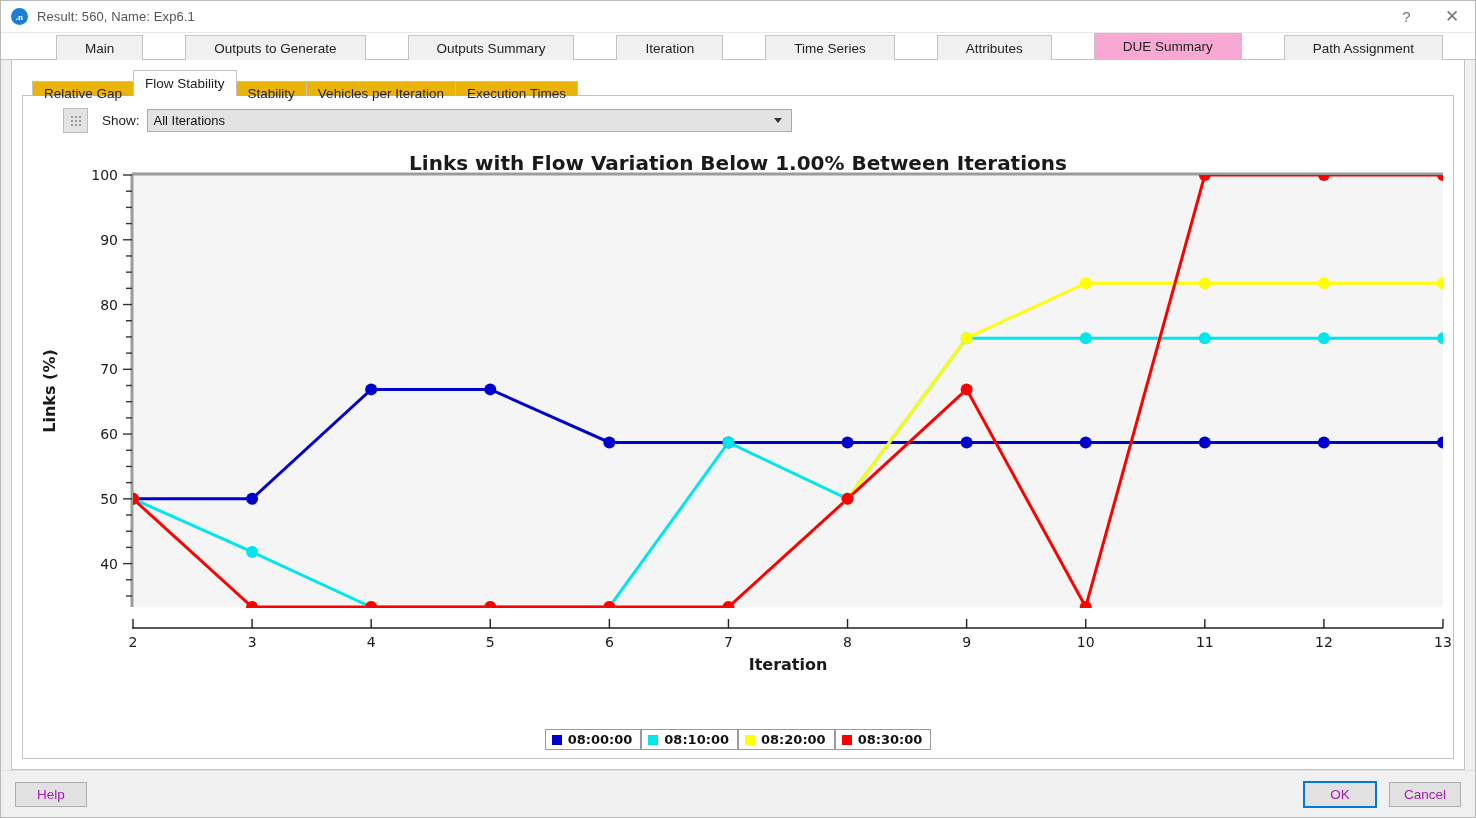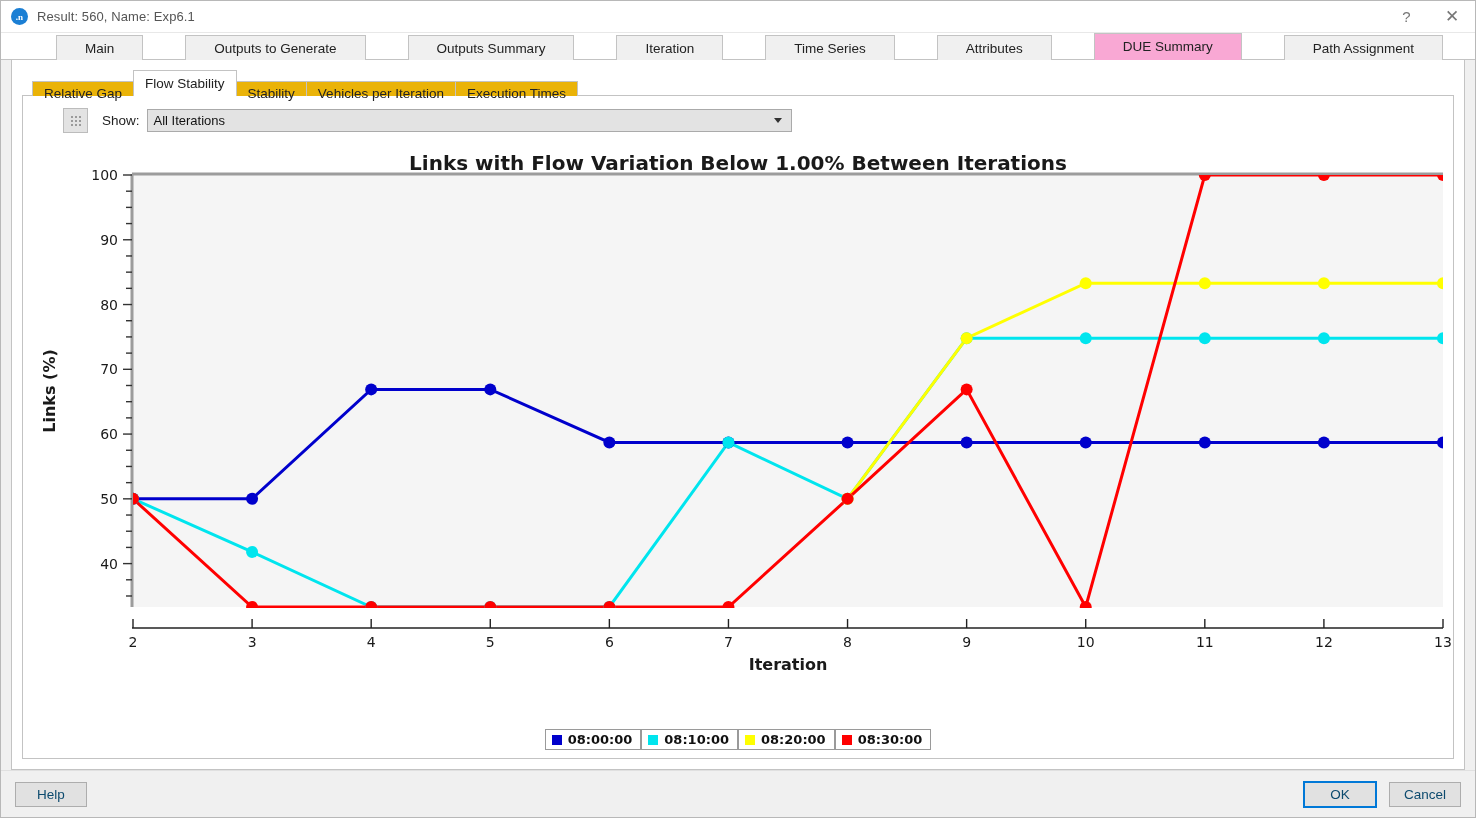--- a/index.html
+++ b/index.html
@@ -186,21 +186,21 @@
     background:#f0f0f0;
     border-top:1px solid #e0e0e0;
     padding:0 14px;
   }
   .btn{
     height:25px;min-width:72px;
     background:#e1e1e1;
     border:1px solid #adadad;
     box-sizing:border-box;
     display:flex;align-items:center;justify-content:center;
-    font-size:13.5px;color:#0c4a6e;
+    font-size:13.5px;color:#a21caf;
   }
   .btn.primary{
     border:2px solid #0078d7;
     background:#e1e1e1;
     min-width:74px;height:27px;margin-left:38px;
   }
   .spacer{flex:1 1 auto;}
   .btn+.btn{margin-left:12px;}
 </style>
 </head>

